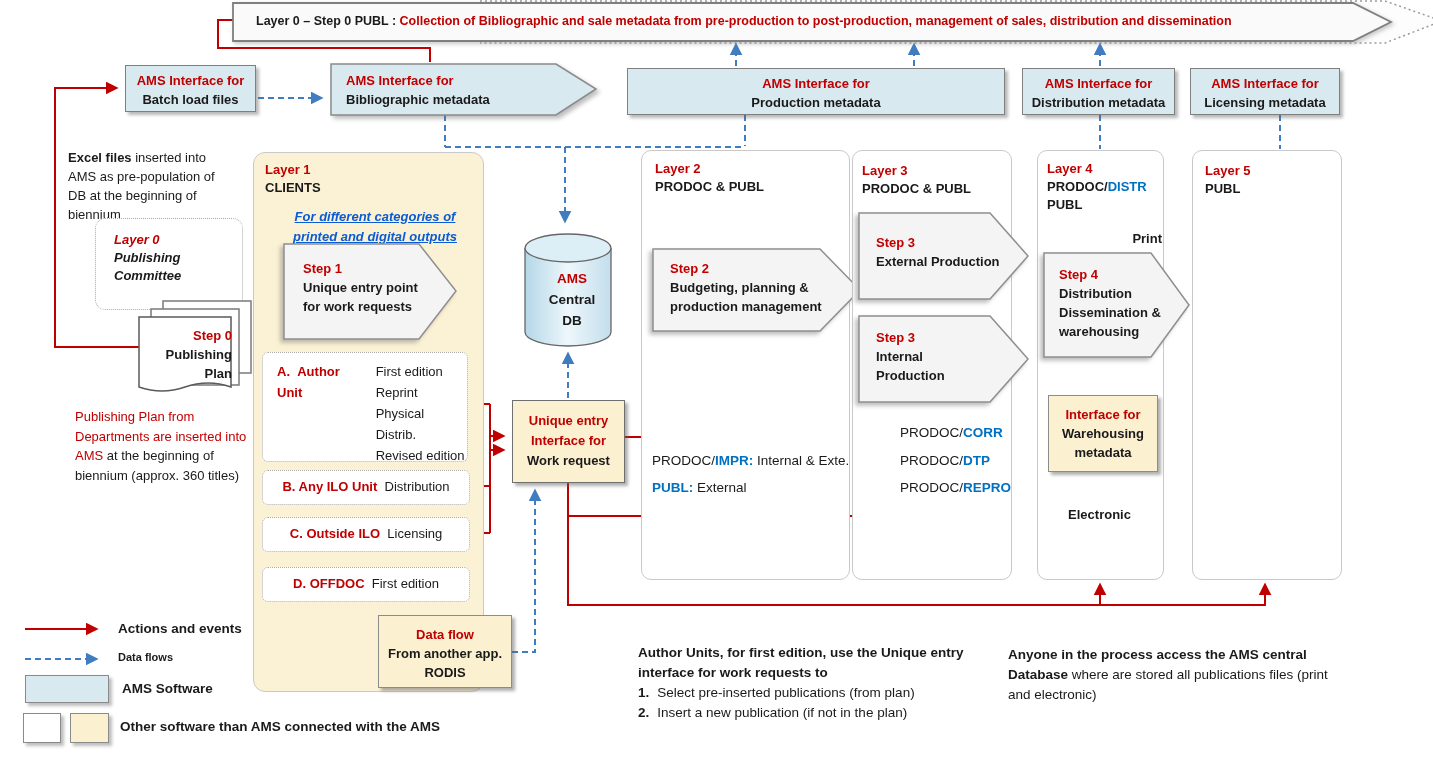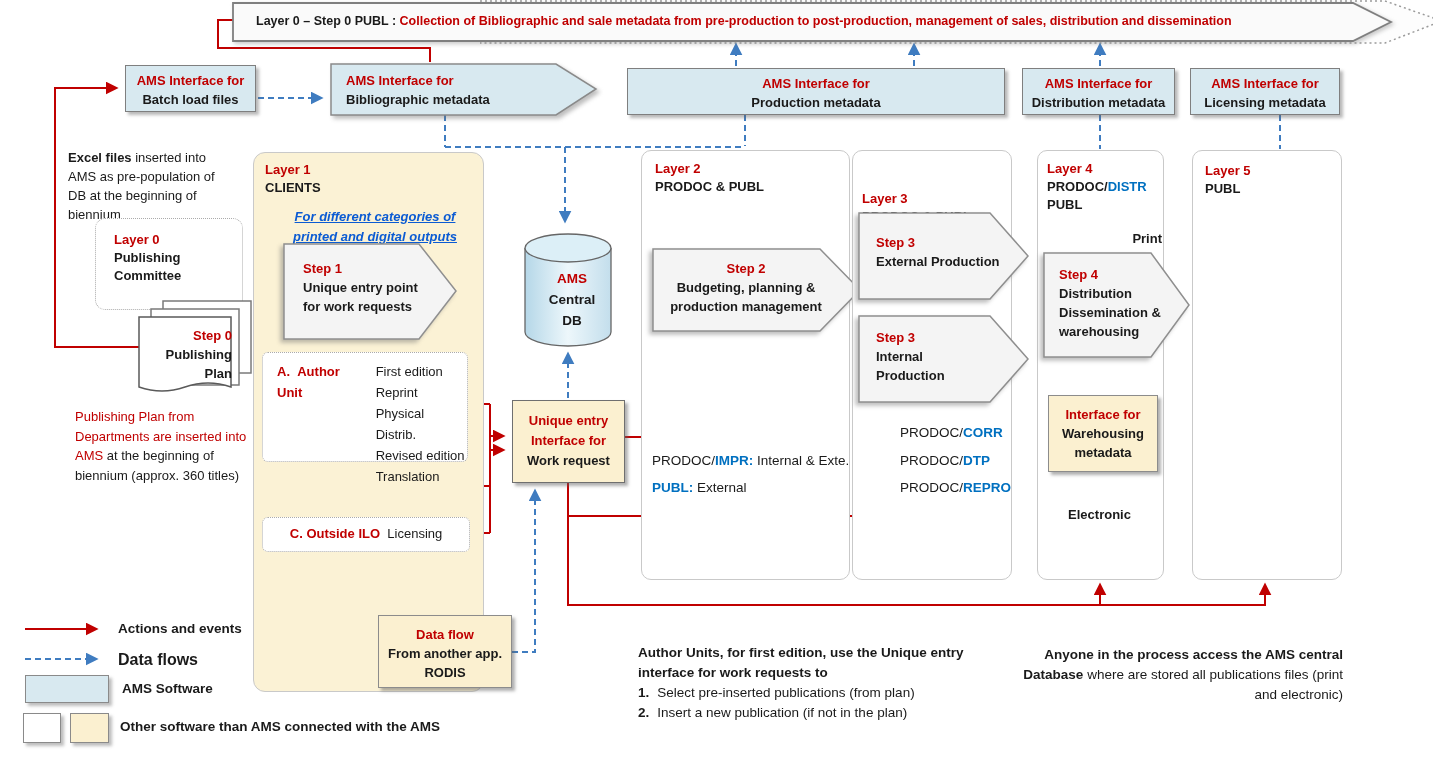--- a/index.html
+++ b/index.html
@@ -112,21 +112,21 @@
 
   <div class="abs box-blue ctr" style="left:1190px;top:68px;width:150px;height:47px;line-height:19px;padding-top:5px;box-sizing:border-box;">
     <div class="red b">AMS Interface for</div>
     <div class="b">Licensing metadata</div>
   </div>
 
   <div class="abs lh19" style="left:68px;top:148px;width:165px;">
     <span class="b">Excel files</span><span> inserted into AMS as pre-population of DB at the beginning of biennium</span>
   </div>
 
-  <div class="abs dotted" style="left:95px;top:218px;width:148px;height:92px;border-radius:10px;box-sizing:border-box;padding:12px 0 0 18px;line-height:18px;">
+  <div class="abs dotted" style="left:95px;top:218px;width:148px;height:92px;border-radius:10px;box-sizing:border-box;padding:12px 0 0 18px;line-height:18px;font-style:italic;">
     <div class="red b">Layer 0</div>
     <div class="b">Publishing</div>
     <div class="b">Committee</div>
   </div>
 
   <div class="abs" style="left:138px;top:300px;width:118px;height:100px;">
     <svg width="118" height="100">
       <rect x="25" y="1" width="88" height="72" fill="#fff" stroke="#7a7a7a" stroke-width="1.5"></rect>
       <rect x="13" y="9" width="88" height="76" fill="#fff" stroke="#7a7a7a" stroke-width="1.5"></rect>
       <path d="M1,17 L93,17 L93,87 Q70,79 47,87 Q24,95 1,87 Z" fill="#fff" stroke="#5a5a5a" stroke-width="1.5"></path>
@@ -168,25 +168,31 @@
       <span>
         <div>First edition</div>
         <div>Reprint</div>
         <div>Physical Distrib.</div>
         <div>Revised edition</div>
         <div>Translation</div>
       </span>
     </div>
   </div>
 
+  <div class="abs dotted ctr" style="left:262px;top:470px;width:206px;height:33px;line-height:31px;">
+    <span class="red b"><span>B.</span> <span>Any ILO Unit</span></span>&nbsp;&nbsp;<span>Distribution</span>
+  </div>
 
   <div class="abs dotted ctr" style="left:262px;top:517px;width:206px;height:33px;line-height:31px;">
     <span class="red b"><span>C.</span> <span>Outside ILO</span></span>&nbsp;&nbsp;<span>Licensing</span>
   </div>
 
+  <div class="abs dotted ctr" style="left:262px;top:567px;width:206px;height:33px;line-height:31px;">
+    <span class="red b"><span>D.</span> <span>OFFDOC</span></span>&nbsp;&nbsp;<span>First edition</span>
+  </div>
 
   <div class="abs box-beige ctr lh19" style="left:378px;top:615px;width:134px;height:73px;box-sizing:border-box;padding-top:9px;">
     <div class="red b">Data flow</div>
     <div class="b">From another app.</div>
     <div class="b">RODIS</div>
   </div>
 
   <div class="abs" style="left:524px;top:232px;width:88px;height:118px;">
     <svg width="88" height="118">
       <defs>
@@ -210,36 +216,36 @@
     <div class="red b">Unique entry</div>
     <div class="red b">Interface for</div>
     <div class="b">Work request</div>
   </div>
 
   <div class="abs layer-box" style="left:641px;top:150px;width:207px;height:428px;"></div>
   <div class="abs lh18" style="left:655px;top:160px;">
     <div class="red b">Layer 2</div>
     <div class="b">PRODOC &amp; PUBL</div>
   </div>
-  <div class="abs step" style="left:652px;top:248px;width:211px;height:85px;text-align:center;">
+  <div class="abs step" style="left:652px;top:248px;width:211px;height:85px;">
     <svg width="211" height="85">
       <polygon class="chev-fill" points="1,1 168,1 208,42 168,83 1,83"></polygon>
     </svg>
     <div class="txt" style="left:18px;top:11px;width:152px;">
       <div class="red b">Step 2</div>
       <div class="b">Budgeting, planning &amp; production management</div>
     </div>
   </div>
   <div class="abs" style="left:652px;top:447px;line-height:27px;font-size:13.5px;">
     <div><span>PRODOC/</span><span class="blue b">IMPR:</span><span> Internal &amp; Exte.</span></div>
     <div><span class="blue b">PUBL:</span><span> External</span></div>
   </div>
 
   <div class="abs layer-box" style="left:852px;top:150px;width:158px;height:428px;"></div>
-  <div class="abs lh18" style="left:862px;top:162px;margin-top:28px;">
+  <div class="abs lh18" style="left:862px;top:162px;">
     <div class="red b">Layer 3</div>
     <div class="b">PRODOC &amp; PUBL</div>
   </div>
   <div class="abs step" style="left:858px;top:212px;width:173px;height:89px;">
     <svg width="173" height="89">
       <polygon class="chev-fill" points="1,1 132,1 170,44 132,87 1,87"></polygon>
     </svg>
     <div class="txt" style="left:18px;top:21px;width:135px;">
       <div class="red b">Step 3</div>
       <div class="b">External Production</div>
@@ -283,36 +289,36 @@
   </div>
   <div class="abs ctr b" style="left:1037px;top:507px;width:125px;">Electronic</div>
 
   <div class="abs layer-box" style="left:1192px;top:150px;width:148px;height:428px;"></div>
   <div class="abs lh18" style="left:1205px;top:162px;">
     <div class="red b">Layer 5</div>
     <div class="b">PUBL</div>
   </div>
 
   <div class="abs b" style="left:118px;top:621px;font-size:13.5px;">Actions and events</div>
-  <div class="abs b" style="left:118px;top:651px;font-size:16px;">Data flows</div>
+  <div class="abs b" style="left:118px;top:651px;font-size:11px;">Data flows</div>
   <div class="abs legend-swatch" style="left:25px;top:675px;width:82px;height:26px;background:#D8E9F0;"></div>
   <div class="abs b" style="left:122px;top:681px;font-size:13.5px;">AMS Software</div>
   <div class="abs legend-swatch" style="left:23px;top:713px;width:36px;height:28px;background:#fff;"></div>
   <div class="abs legend-swatch" style="left:70px;top:713px;width:37px;height:28px;background:#FBF0D0;"></div>
   <div class="abs b" style="left:120px;top:719px;font-size:13.5px;">Other software than AMS connected with the AMS</div>
 
   <div class="abs" style="left:638px;top:643px;width:345px;line-height:20px;font-size:13.5px;">
     <div class="b">Author Units, for first edition, use the Unique entry interface for work requests to</div>
     <div style="display:flex;gap:8px;">
         <span class="b">1.</span>
         <span>Select pre-inserted publications (from plan)</span>
       </div>
     <div style="display:flex;gap:8px;">
         <span class="b">2.</span>
         <span>Insert a new publication (if not in the plan)</span>
       </div>
   </div>
 
-  <div class="abs" style="left:1008px;top:645px;width:335px;line-height:20px;font-size:13.5px;text-align:right;">
+  <div class="abs" style="left:1008px;top:645px;width:335px;line-height:20px;font-size:13.5px;">
     <span class="b">Anyone in  the process access the AMS central Database</span><span> where are stored all publications files (print and electronic)</span>
   </div>
 
 </div>
 
 </body></html>

